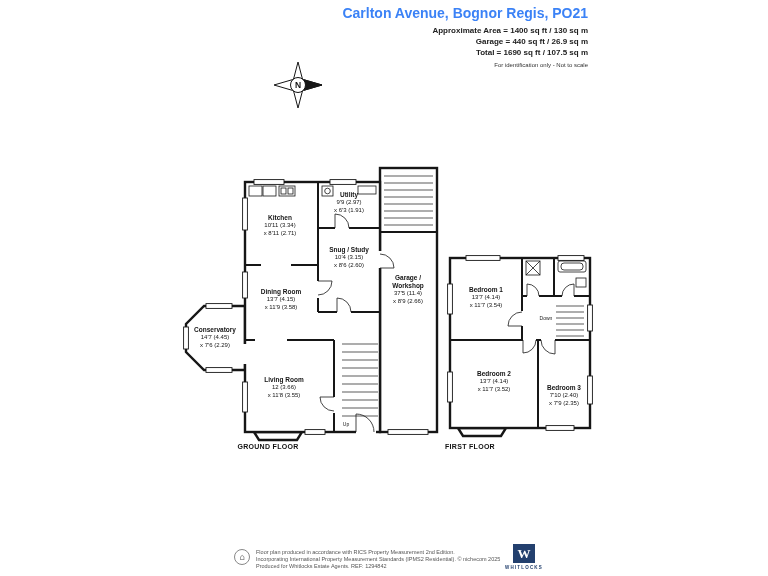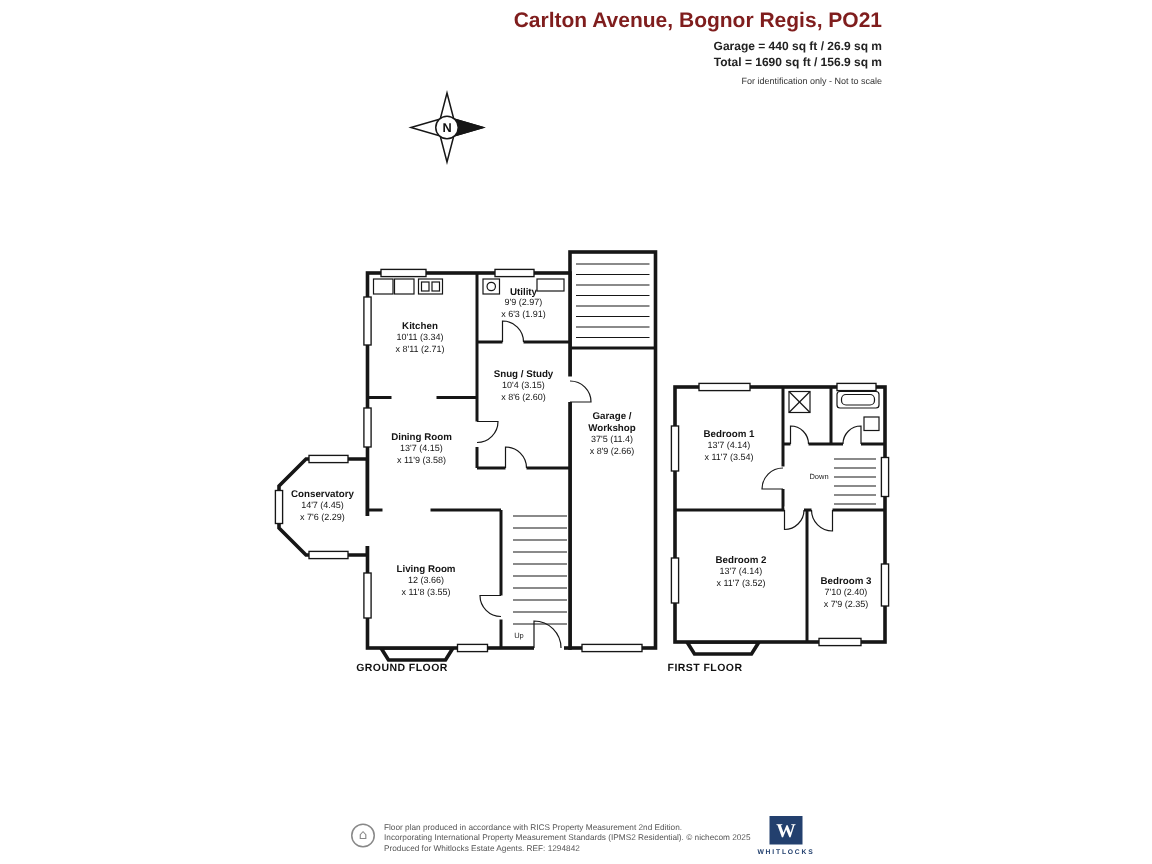--- a/index.html
+++ b/index.html
@@ -1,21 +1,21 @@
 <!DOCTYPE html>
 <html><head>
 <meta charset="utf-8">
 <style>
   * { margin:0; padding:0; box-sizing:border-box; }
   html,body { background:#ffffff; }
   body { width:768px; height:576px; position:relative; font-family:"Liberation Sans", sans-serif; color:#141414; }
   #page { position:absolute; inset:0; background:#fff; overflow:hidden; }
 
   .hdr { position:absolute; top:5px; left:320px; width:268px; text-align:right; }
-  .hdr-title { font-size:14px; font-weight:bold; color:#7f1d1d; margin-bottom:5px; white-space:nowrap; }
+  .hdr-title { font-size:14px; font-weight:bold; color:#3b82f6; margin-bottom:5px; white-space:nowrap; }
   .hdr-line { font-size:8px; font-weight:bold; color:#222; line-height:1.35; }
   .hdr-note { font-size:6px; color:#333; margin-top:4px; }
 
   .plan-svg { position:absolute; left:0; top:0; }
 
   .room-label { position:absolute; transform:translate(-50%,-50%); text-align:center; line-height:1.25; white-space:nowrap; color:#141414; }
   .room-name { font-size:6.5px; font-weight:bold; }
   .room-dim  { font-size:6px; }
 
   .floor-label { position:absolute; transform:translate(-50%,-50%); font-size:7px; font-weight:bold; letter-spacing:0.3px; color:#111; white-space:nowrap; }
@@ -33,22 +33,23 @@
               display:flex; align-items:center; justify-content:center; }
   .logo-name { font-size:4.5px; letter-spacing:1.2px; font-weight:bold; color:#23406e; margin-top:2px; }
 </style>
 </head>
 <body>
 
 <div id="page">
 
   <div class="hdr">
     <div class="hdr-title">Carlton Avenue, Bognor Regis, PO21</div>
+    <div class="hdr-line">Approximate Area = 1400 sq ft / 130 sq m</div>
     <div class="hdr-line">Garage = 440 sq ft / 26.9 sq m</div>
-    <div class="hdr-line">Total = 1690 sq ft / 156.9 sq m</div>
+    <div class="hdr-line">Total = 1690 sq ft / 107.5 sq m</div>
     <div class="hdr-note">For identification only - Not to scale</div>
   </div>
 
   <svg class="plan-svg" width="768" height="576" viewBox="0 0 768 576">
 
     <g>
       <path d="M298,62 L304,85 L298,108 L292,85 Z" fill="#ffffff" stroke="#161616" stroke-width="1"></path>
       <path d="M274,85 L298,78 L322,85 L298,92 Z" fill="#ffffff" stroke="#161616" stroke-width="1"></path>
       <path d="M298,78 L322,85 L298,92 Z" fill="#161616" stroke="#161616" stroke-width="1"></path>
       <circle cx="298" cy="85" r="7.5" fill="#ffffff" stroke="#161616" stroke-width="1"></circle>

